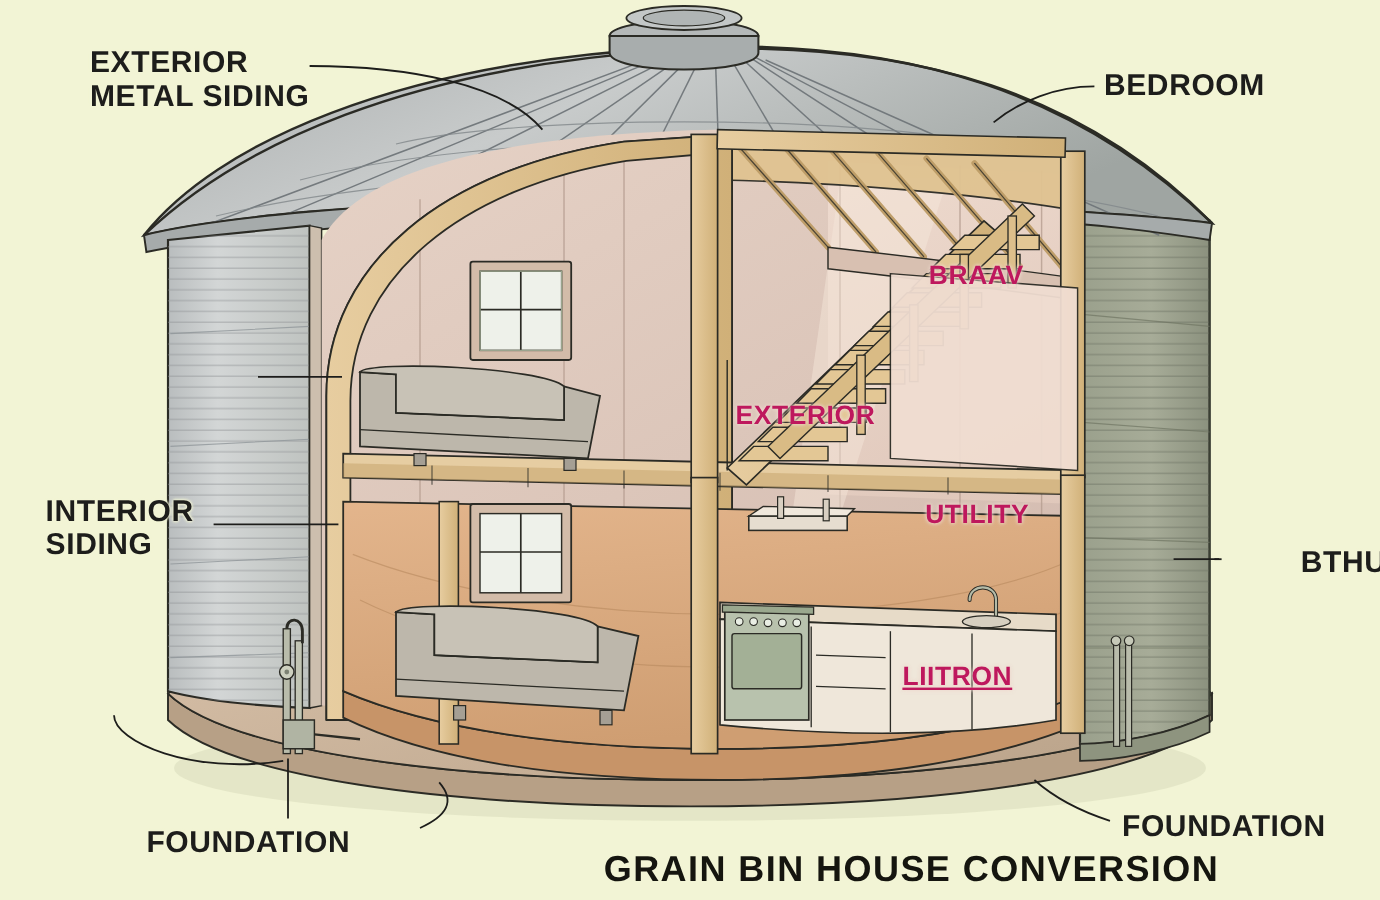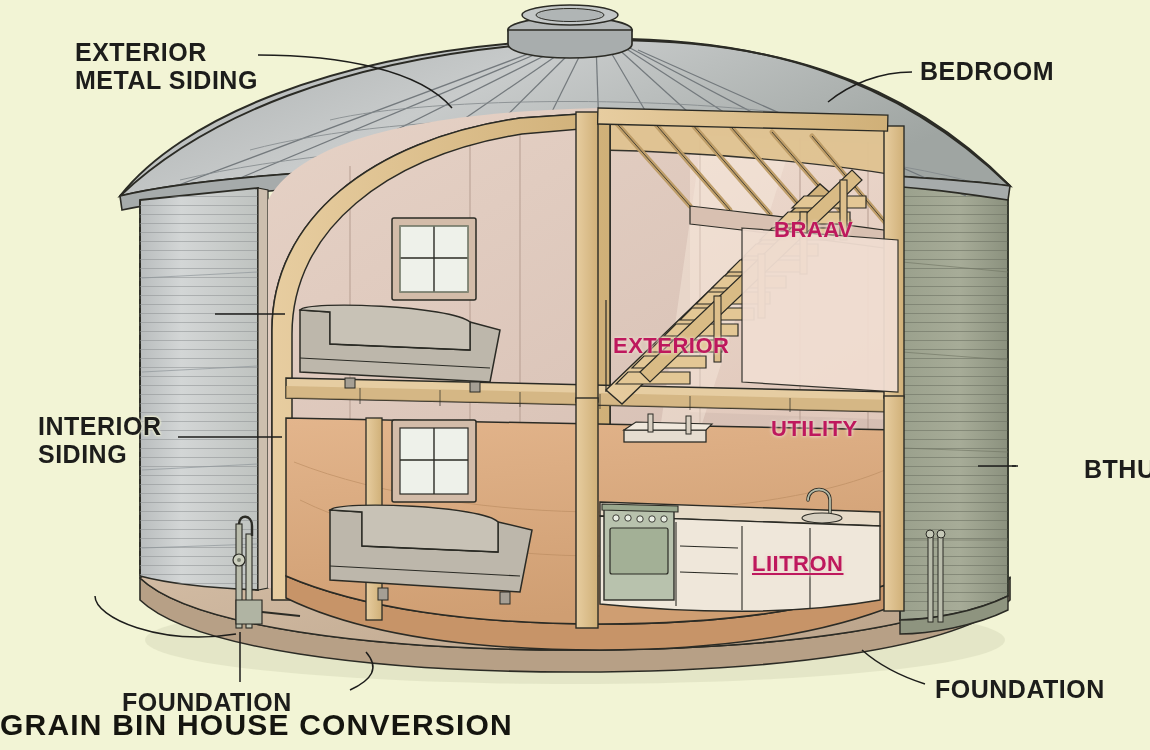--- a/index.html
+++ b/index.html
@@ -19,21 +19,21 @@
     letter-spacing:.5px;
     line-height:1.12;
     white-space:pre;
     text-shadow:0 0 3px #f2f4d5,0 0 3px #f2f4d5,0 0 2px #f2f4d5;
     pointer-events:auto;
   }
   .lbl.outer{font-size:25px;}
   .lbl.inner{font-size:22px;color:#be185d;text-shadow:0 0 4px rgba(238,216,205,.95),0 0 3px rgba(238,216,205,.9);}
   .title{
     position:absolute;left:0;right:0;bottom:8px;
-    text-align:left;
+    text-align:right;
     font-size:30px;font-weight:700;letter-spacing:1.2px;
     color:#15150f;
     font-family:"Liberation Sans", sans-serif;
   }
 </style>
 </head>
 <body>
 
 <div id="stage">
 

